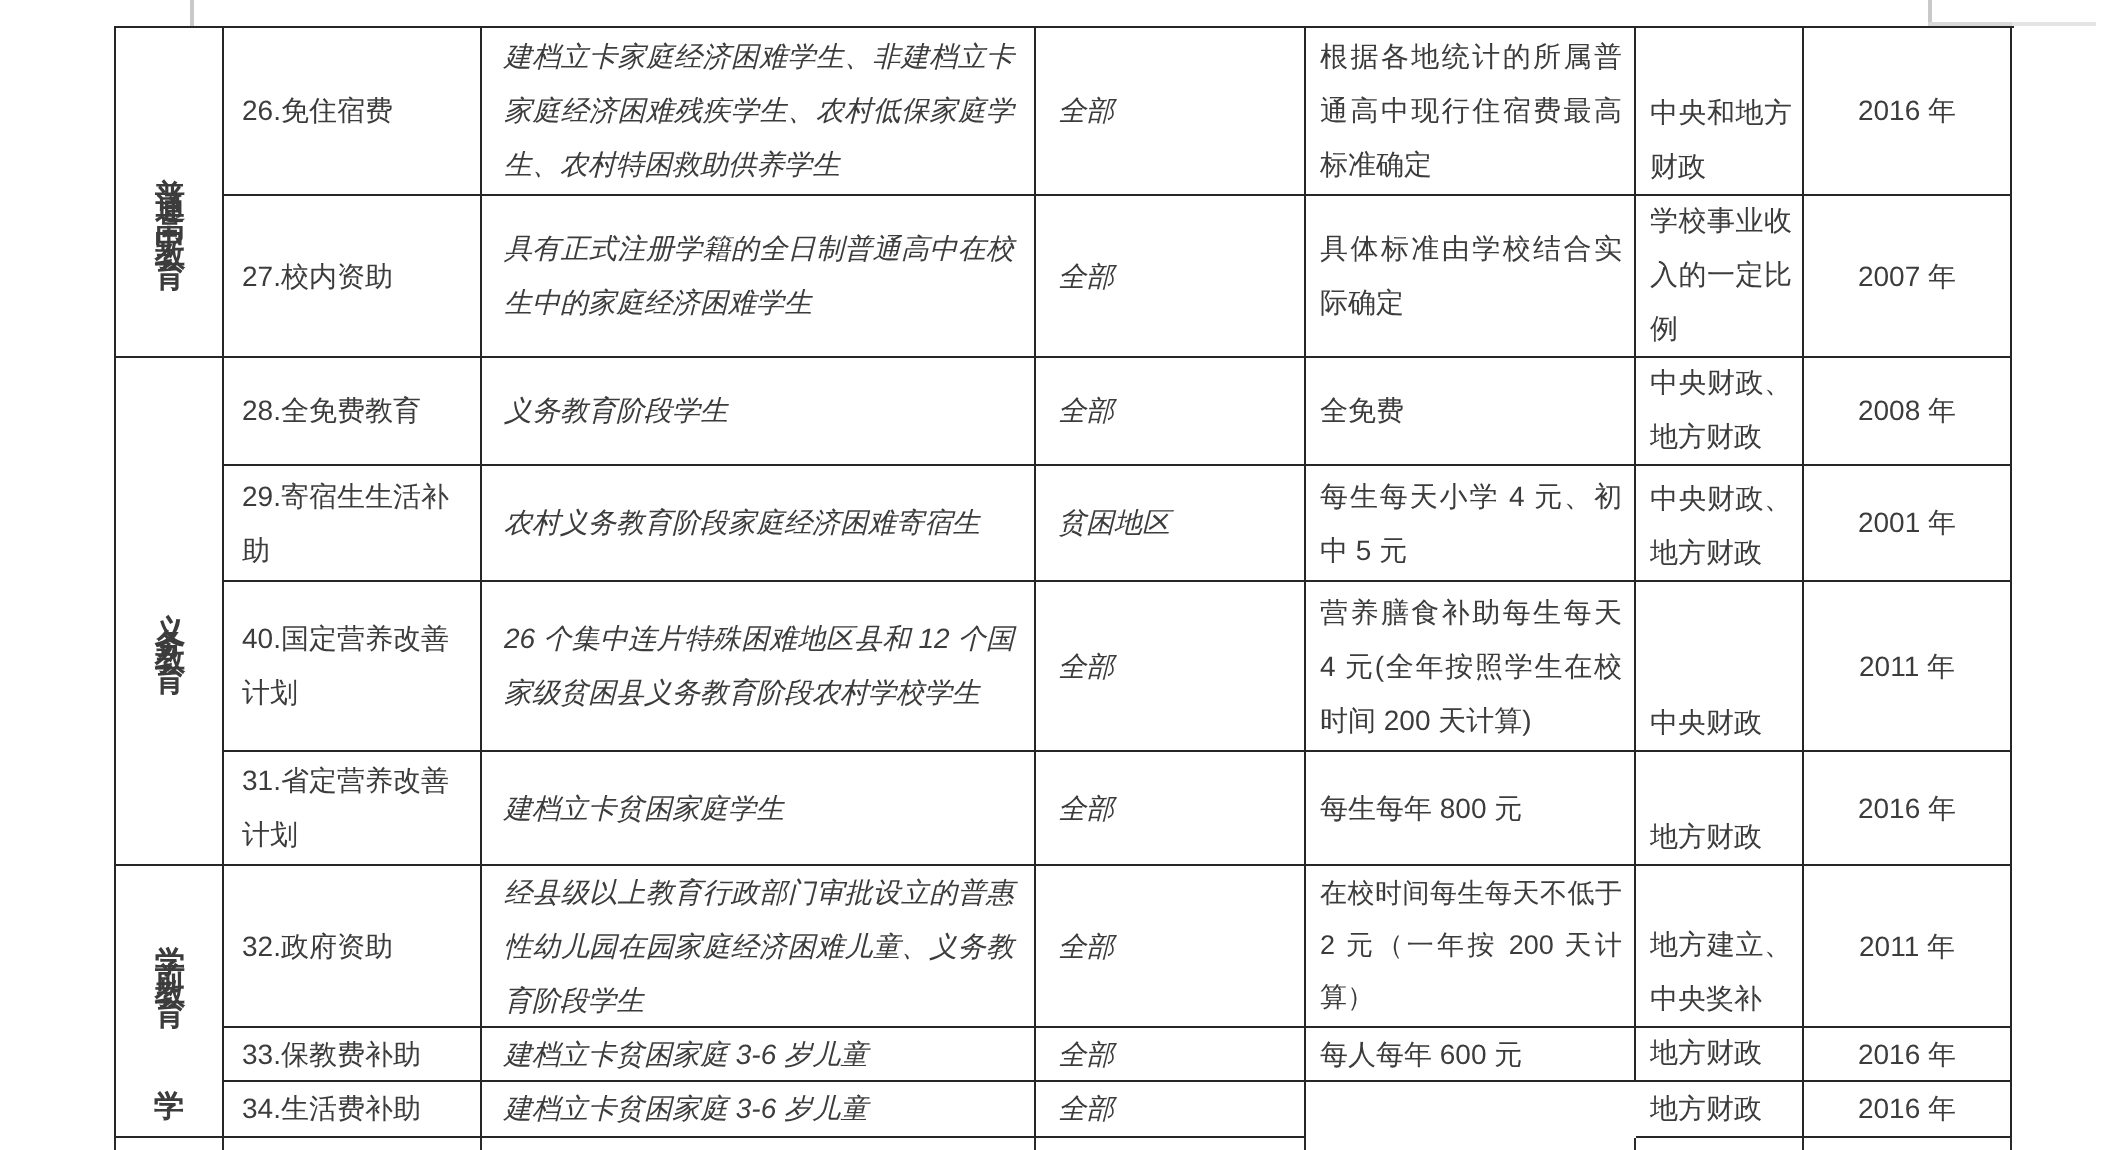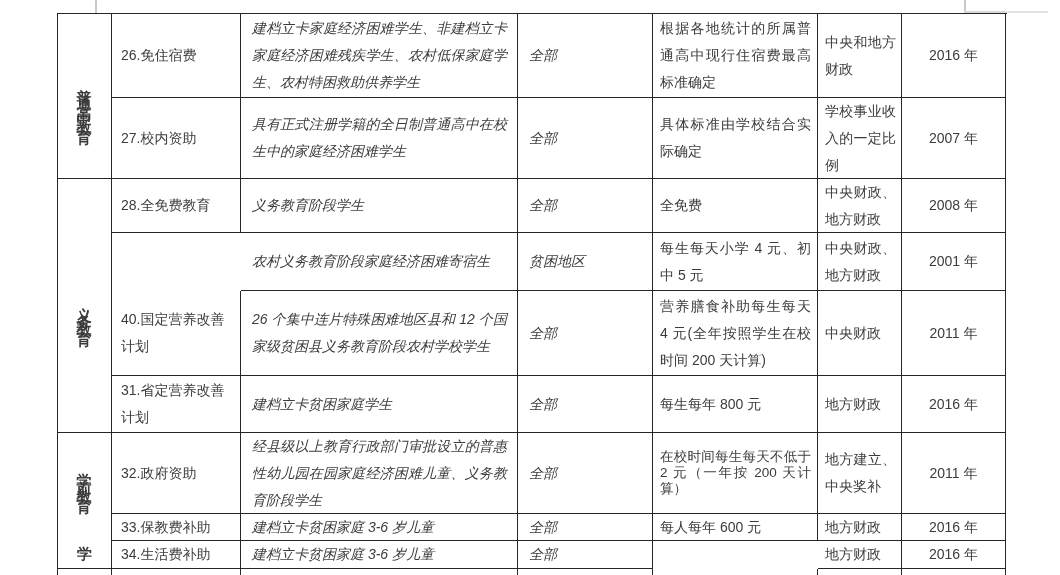--- a/index.html
+++ b/index.html
@@ -34,25 +34,25 @@
     line-height:27px;
     overflow:hidden;
   }
   .cell .txt{display:block;width:100%;}
   .col-item{padding:0 6px 0 9px;}
   .col-elig{padding:0 10px 0 11px;font-style:italic;}
   .col-elig .txt{text-align:justify;}
   .col-scope{padding:0 8px 0 11px;font-style:italic;}
   .col-std{padding:0 6px 0 7px;}
   .col-std .txt{text-align:justify;}
-  .col-fund{padding:0 5px 0 7px;}
+  .col-fund{padding:0 5px 0 7px;align-items:flex-end;}
   .col-fund .txt{text-align:justify;}
   .col-year{justify-content:center;}
   .col-year .txt{text-align:center;}
-  .condensed{font-size:13.5px;line-height:16px;}
+  .condensed{font-size:13.5px;line-height:26px;}
   .cat{
     justify-content:center;
     font-weight:bold;
     font-size:15px;
   }
   .vtext{
     writing-mode:vertical-rl;
     text-orientation:upright;
     letter-spacing:8px;
     margin-bottom:-8px;
@@ -152,20 +152,23 @@
     <div class="cell col-std" style="grid-area:3/5">
         <span class="txt">全免费</span>
       </div>
     <div class="cell col-fund" style="grid-area:3/6">
         <span class="txt">中央财政、地方财政</span>
       </div>
     <div class="cell col-year" style="grid-area:3/7">
         <span class="txt">2008 年</span>
       </div>
 
+    <div class="cell col-item" style="grid-area:4/2">
+        <span class="txt">29.寄宿生生活补助</span>
+      </div>
     <div class="cell col-elig" style="grid-area:4/3">
         <span class="txt">农村义务教育阶段家庭经济困难寄宿生</span>
       </div>
     <div class="cell col-scope" style="grid-area:4/4">
         <span class="txt">贫困地区</span>
       </div>
     <div class="cell col-std" style="grid-area:4/5">
         <span class="txt">每生每天小学 4 元、初中 5 元</span>
       </div>
     <div class="cell col-fund" style="grid-area:4/6">

